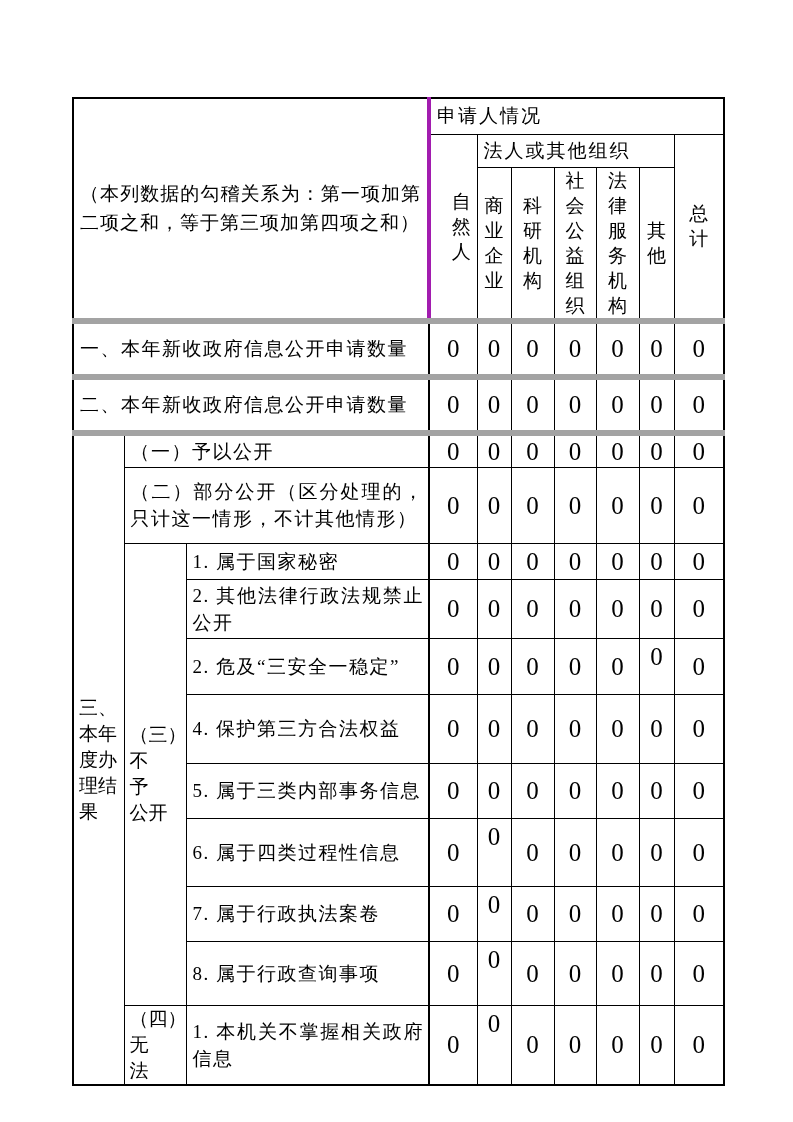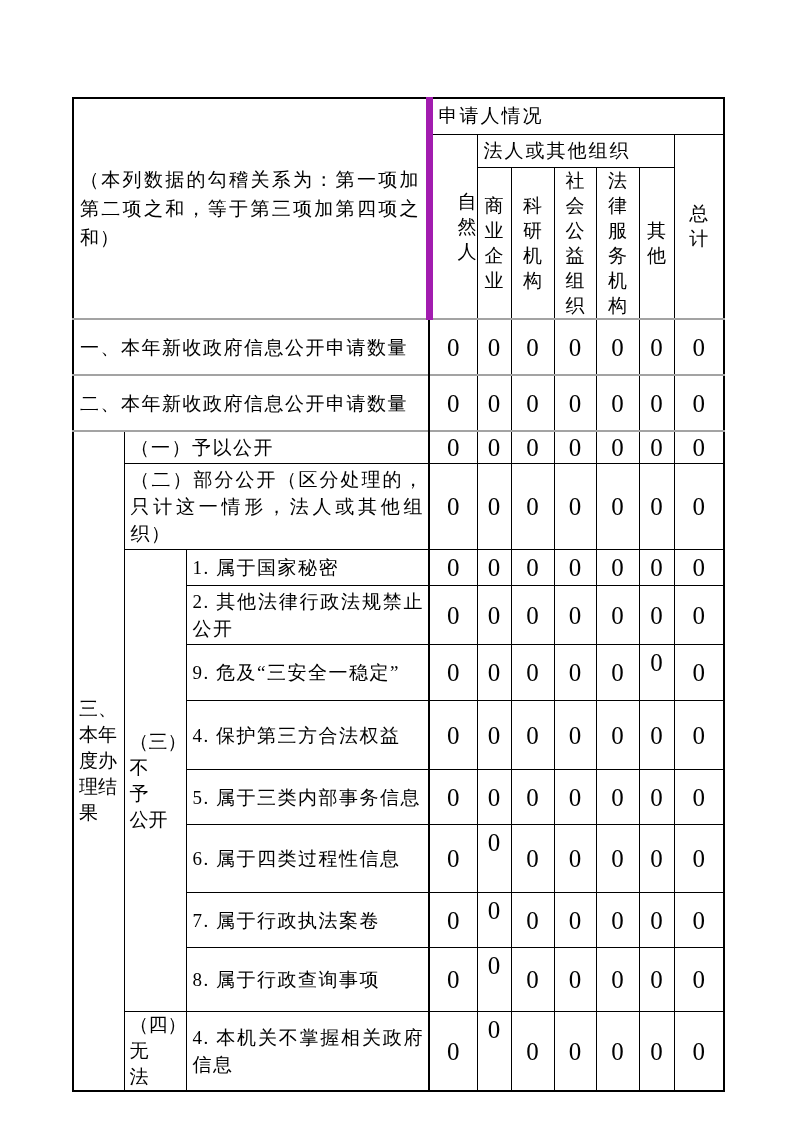--- a/index.html
+++ b/index.html
@@ -19,41 +19,41 @@
   }
   
   td.note{
     padding:16px 6px;text-align:justify;text-justify:inter-character;
     line-height:29px;letter-spacing:1px;vertical-align:middle;
   }
   
   td.hL{padding-left:6px;text-align:left;letter-spacing:2px;}
   
   td.hPre{white-space:pre-line;text-align:center;line-height:25px;}
-  td.hPre.left{text-align:right;padding-left:15px;}
+  td.hPre.left{text-align:center;padding-left:15px;}
   
   td.lab{
     padding:2px 4px 2px 6px;text-align:justify;text-justify:inter-character;
     letter-spacing:1.5px;line-height:27px;
   }
   
   td.sec{
     white-space:pre-line;text-align:left;padding-left:5px;
     line-height:26px;letter-spacing:0;
   }
   
   td.v{
     text-align:center;font-size:25px;line-height:25px;
     vertical-align:middle;letter-spacing:0;
   }
   td.v.raised{vertical-align:top;padding-top:5px;}
   td.v.firstcol{border-left:2px solid #000;}
   
-  tr.thick>td{border-top:2px solid #a3a3a3;}
-  td.thickL{border-left:7px solid #a21caf;}
+  tr.thick>td{border-top:6px solid #a3a3a3;}
+  td.thickL{border-left:4px solid #a21caf;}
 </style>
 </head>
 <body>
 
 <div class="sheet">
   <table>
     <colgroup>
       <col style="width:51px">
         <col style="width:62px">
         <col style="width:243px">
@@ -135,21 +135,21 @@
     <td class="v firstcol">0</td>
           <td class="v">0</td>
           <td class="v">0</td>
           <td class="v">0</td>
           <td class="v">0</td>
           <td class="v">0</td>
           <td class="v">0</td>
         </tr>
 
     <tr style="height:76px">
-      <td class="lab" colspan="2">（二）部分公开（区分处理的，只计这一情形，法人或其他组织）</td>
+      <td class="lab" colspan="2">（二）部分公开（区分处理的，只计这一情形，不计其他情形）</td>
     <td class="v firstcol">0</td>
           <td class="v">0</td>
           <td class="v">0</td>
           <td class="v">0</td>
           <td class="v">0</td>
           <td class="v">0</td>
           <td class="v">0</td>
         </tr>
 
     <tr style="height:36px">
@@ -169,21 +169,21 @@
       <td class="lab">2. 其他法律行政法规禁止公开</td>
     <td class="v firstcol">0</td>
           <td class="v">0</td>
           <td class="v">0</td>
           <td class="v">0</td>
           <td class="v">0</td>
           <td class="v">0</td>
           <td class="v">0</td>
         </tr>
     <tr style="height:56px">
-      <td class="lab">9. 危及“三安全一稳定”</td>
+      <td class="lab">2. 危及“三安全一稳定”</td>
     <td class="v firstcol">0</td>
           <td class="v">0</td>
           <td class="v">0</td>
           <td class="v">0</td>
           <td class="v">0</td>
           <td class="v raised">0</td>
           <td class="v">0</td>
         </tr>
     <tr style="height:69px">
       <td class="lab">4. 保护第三方合法权益</td>
@@ -232,21 +232,21 @@
           <td class="v">0</td>
           <td class="v">0</td>
           <td class="v">0</td>
           <td class="v">0</td>
           <td class="v">0</td>
         </tr>
 
     <tr style="height:54px">
       <td class="sec">（四）
 无　法</td>
-      <td class="lab">4. 本机关不掌握相关政府信息</td>
+      <td class="lab">1. 本机关不掌握相关政府信息</td>
     <td class="v firstcol">0</td>
           <td class="v raised">0</td>
           <td class="v">0</td>
           <td class="v">0</td>
           <td class="v">0</td>
           <td class="v">0</td>
           <td class="v">0</td>
         </tr>
   </tbody>
     </table>

